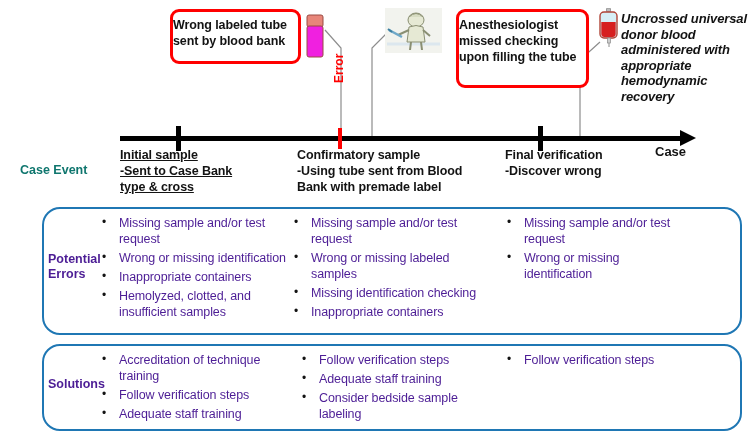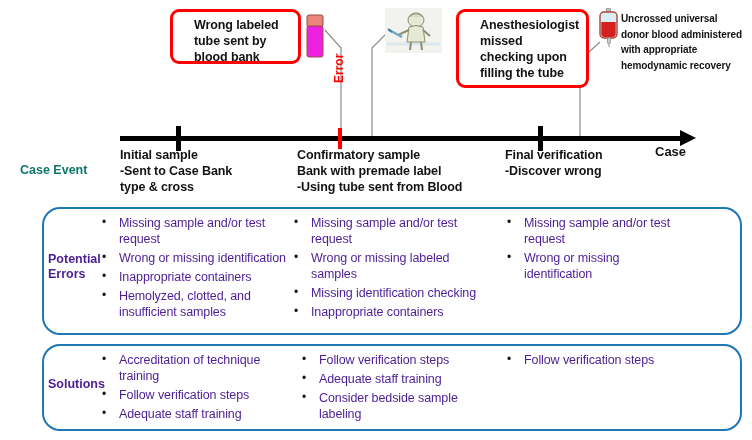--- a/index.html
+++ b/index.html
@@ -26,34 +26,35 @@
   .callout {
     position: absolute;
     box-sizing: border-box;
     border: 3px solid #FF0000;
     border-radius: 9px;
     background: #ffffff;
     font-weight: bold;
     font-size: 12.5px;
     line-height: 16px;
     color: #131313;
-    padding: 5px 7px 5px 21px;
+    padding: 5px 7px 5px 0;
     letter-spacing: -0.1px;
   }
   #callout-wrong-tube { left: 170px; top: 9px;  width: 131px; height: 55px; }
   #callout-anesth     { left: 456px; top: 9px;  width: 133px; height: 79px; }
 
   
   .plain-block {
     position: absolute;
     font-weight: bold;
-    font-size: 10px;
+    font-size: 13px;
     line-height: 15.5px;
     color: #131313;
     letter-spacing: -0.1px;
+    font-style: italic;
   }
   #bloodbag-text { left: 621px; top: 11px; width: 126px; }
 
   
   .icon-wrap { position: absolute; }
   #tube-icon      { left: 306px; top: 14px; width: 18px; height: 44px; }
   #anesth-icon    { left: 385px; top: 8px;  width: 57px; height: 45px; }
   #bloodbag-icon  { left: 598px; top: 8px;  width: 22px; height: 40px; }
   .leader-svg { position: absolute; overflow: visible; }
 
@@ -119,21 +120,21 @@
 
   
   .event-caption {
     position: absolute;
     font-weight: bold;
     font-size: 12.5px;
     line-height: 16px;
     color: #131313;
     letter-spacing: -0.1px;
   }
-  #event-0 { left: 120px; top: 147px; width: 170px; }
+  #event-0 { left: 120px; top: 147px; width: 170px; text-decoration: underline; }
   #event-1 { left: 297px; top: 147px; width: 200px; }
   #event-2 { left: 505px; top: 147px; width: 160px; }
   .excl { color: #FF0000; }
 
   
   .section-box {
     position: absolute;
     box-sizing: border-box;
     border: 2.5px solid #1F77B4;
     border-radius: 18px;
@@ -271,22 +272,22 @@
   </div>
 
   <div class="event-caption" id="event-0">
     <div>Initial sample</div>
     <div>-Sent to Case Bank</div>
     <div>type &amp; cross</div>
   </div>
 
   <div class="event-caption" id="event-1">
     <div>Confirmatory sample</div>
+    <div>-Using tube sent from Blood</div>
     <div>Bank with premade label</div>
-    <div>-Using tube sent from Blood</div>
   </div>
 
   <div class="event-caption" id="event-2">
     <div>Final verification</div>
     <div>-Discover wrong</div>
   </div>
 
   <div class="section-box" id="box-errors"></div>
   <div class="section-title" id="title-errors">
     <div>Potential</div>

